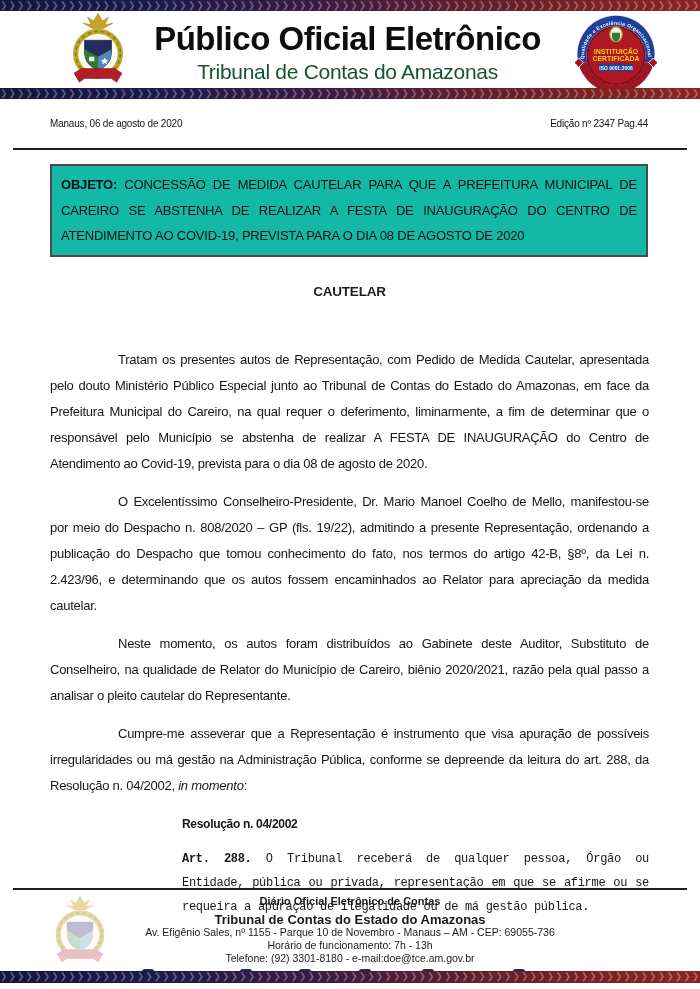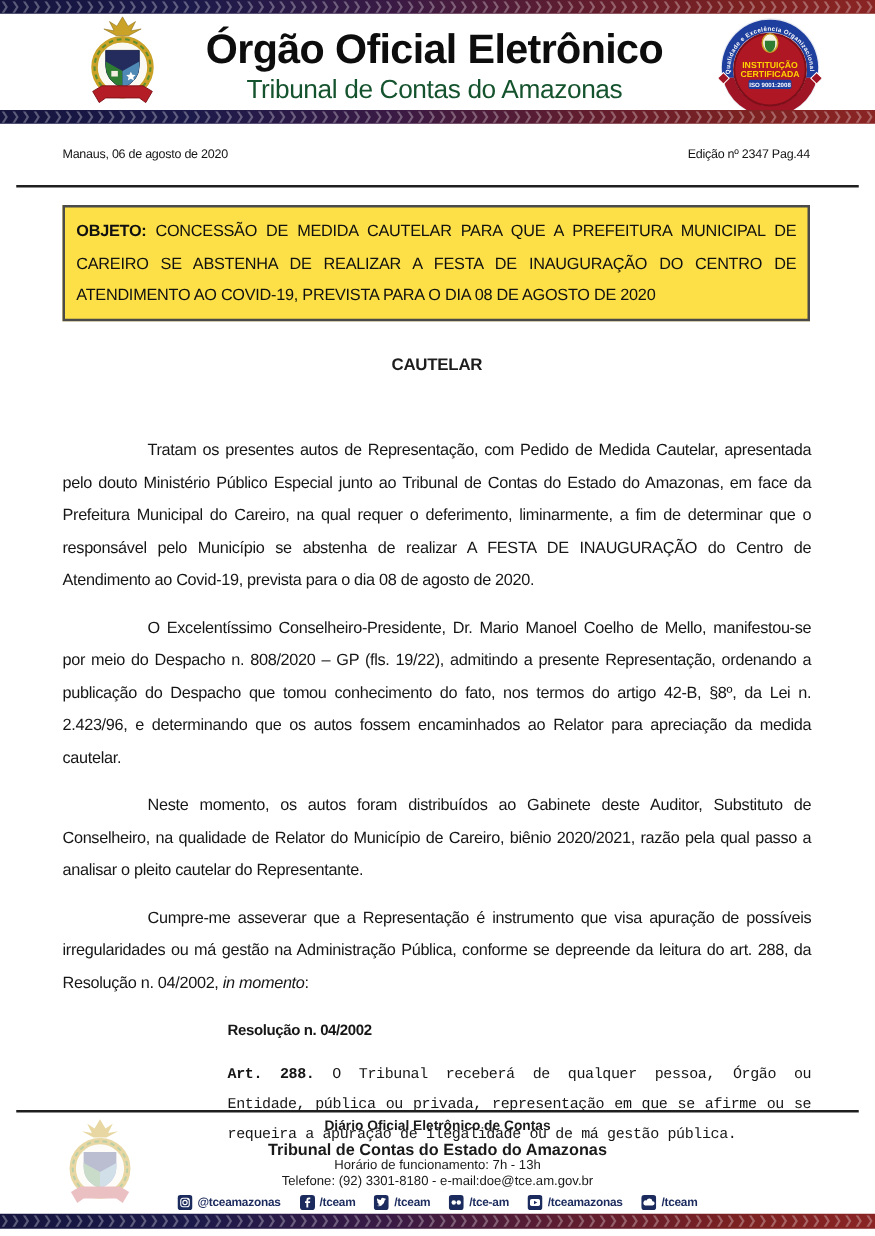--- a/index.html
+++ b/index.html
@@ -27,21 +27,21 @@
 
   
   .meta-row{position:absolute;top:118px;left:50px;right:52px;display:flex;justify-content:space-between;font-size:10px;color:#141414;letter-spacing:-0.2px;}
   .rule{position:absolute;left:13px;right:13px;height:2px;background:#1f1f1f;}
   .rule-top{top:148px;}
   .rule-bottom{top:888px;}
 
   
   .objeto-box{
     position:absolute;top:164px;left:50px;width:598px;box-sizing:border-box;
-    background:#fde047;border:2px solid #4a4a4a;
+    background:#14b8a6;border:2px solid #4a4a4a;
     padding:6px 9px;font-size:13px;line-height:25.5px;letter-spacing:-0.2px;
     text-align:justify;color:#101010;
   }
   .objeto-box b{letter-spacing:-0.2px;}
 
   
   .main{position:absolute;top:284px;left:50px;width:599px;}
   .despacho-heading{text-align:center;font-weight:bold;font-size:13.5px;margin:0 0 48px 0;letter-spacing:-0.2px;}
   .main p{margin:8px 0 12px 0;font-size:13px;line-height:26px;letter-spacing:-0.25px;text-align:justify;text-indent:68px;color:#161616;}
   .quote{margin-left:132px;width:467px;}
@@ -74,21 +74,21 @@
     <circle cx="50" cy="56" r="30" fill="none" stroke="#5d8f2e" stroke-width="2.2" stroke-dasharray="5 4"></circle>
     <path d="M32 38 H68 V54 Q68 71 50 78 Q32 71 32 54 Z" fill="#232c5c" stroke="#1a2145" stroke-width="1"></path>
     <path d="M32 50 L50 60 L50 78 Q32 71 32 54 Z" fill="#2f7d33"></path>
     <path d="M68 50 L50 60 L50 78 Q68 71 68 54 Z" fill="#4f89b5"></path>
     <rect x="38" y="60" width="7" height="6" fill="#f2efe2"></rect>
     <path d="M59 61 l1.6 3.2 3.5 .3 -2.6 2.3 .8 3.4 -3.3 -1.8 -3.3 1.8 .8 -3.4 -2.6 -2.3 3.5 -.3 Z" fill="#ffffff"></path>
     <path d="M18 82 L28 76 H72 L82 82 L75 94 L68 89 H32 L25 94 Z" fill="#b51d26" stroke="#7d1118" stroke-width="1"></path>
   </svg>
 
   <div class="header-titles">
-    <div class="doc-title">Órgão Oficial Eletrônico</div>
+    <div class="doc-title">Público Oficial Eletrônico</div>
     <div class="doc-subtitle">Tribunal de Contas do Amazonas</div>
   </div>
 
   <svg class="badge" viewBox="0 0 100 100">
     <defs>
       <path id="arcTop" d="M12 62 A39 39 0 1 1 88 62" fill="none"></path>
     </defs>
     <circle cx="50" cy="50" r="48" fill="#e8eaf2"></circle>
     <path d="M4 60 A47 47 0 1 1 96 60 L85 60 A36 36 0 1 0 15 60 Z" fill="#1f3f9e"></path>
     <path d="M15 60 A36 36 0 0 0 85 60 L96 60 A47 47 0 0 1 4 60 Z" fill="#a01525"></path>
@@ -140,20 +140,21 @@
     <circle cx="50" cy="56" r="30" fill="none" stroke="#5d8f2e" stroke-width="2.2" stroke-dasharray="5 4"></circle>
     <path d="M32 38 H68 V54 Q68 71 50 78 Q32 71 32 54 Z" fill="#5f6694"></path>
     <path d="M32 50 L50 60 L50 78 Q32 71 32 54 Z" fill="#7fae82"></path>
     <path d="M68 50 L50 60 L50 78 Q68 71 68 54 Z" fill="#92b4cd"></path>
     <path d="M18 82 L28 76 H72 L82 82 L75 94 L68 89 H32 L25 94 Z" fill="#d06a70"></path>
   </svg>
 
   <div class="footer">
     <div class="footer-title">Diário Oficial Eletrônico de Contas</div>
     <div class="footer-org">Tribunal de Contas do Estado do Amazonas</div>
+    <div class="footer-line">Av. Efigênio Sales, nº 1155 - Parque 10 de Novembro - Manaus – AM - CEP: 69055-736</div>
     <div class="footer-line">Horário de funcionamento: 7h - 13h</div>
     <div class="footer-line">Telefone: (92) 3301-8180 - e-mail:doe@tce.am.gov.br</div>
     <div class="social-row">
       <span class="social-item">
         <svg width="12" height="12" viewBox="0 0 12 12">
           <rect width="12" height="12" rx="2.5" fill="#1c2b5e"></rect>
           <rect x="2.6" y="2.6" width="6.8" height="6.8" rx="1.8" fill="none" stroke="#fff" stroke-width="0.9"></rect>
           <circle cx="6" cy="6" r="1.7" fill="none" stroke="#fff" stroke-width="0.9"></circle>
           <circle cx="8.6" cy="3.4" r="0.7" fill="#fff"></circle>
         </svg>

